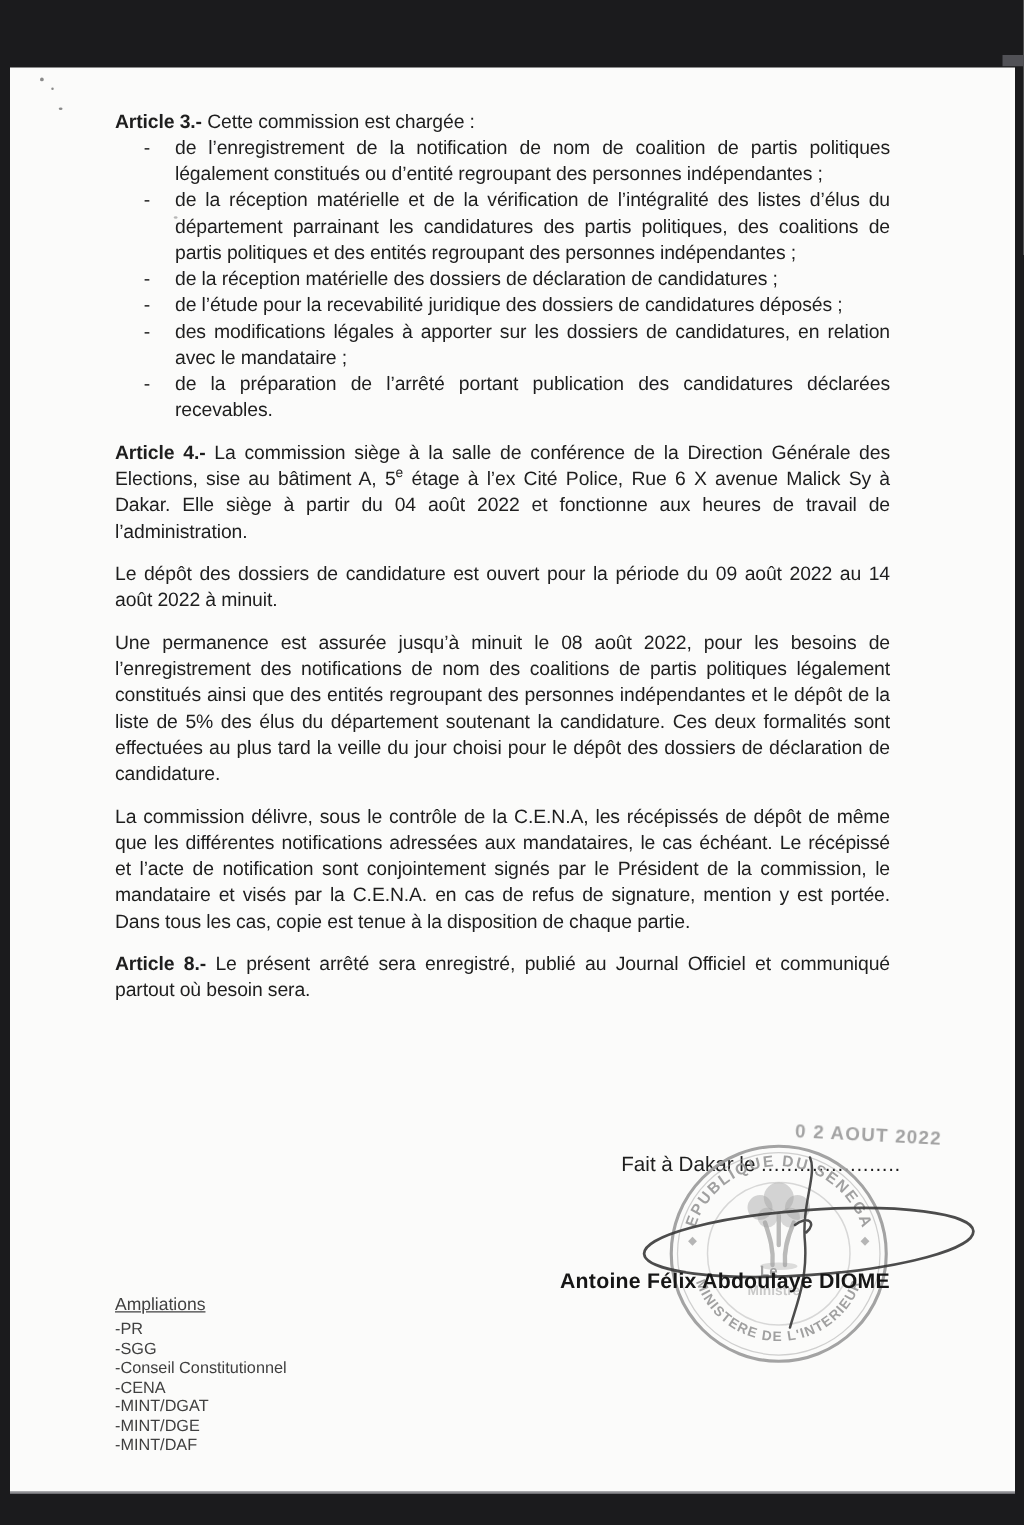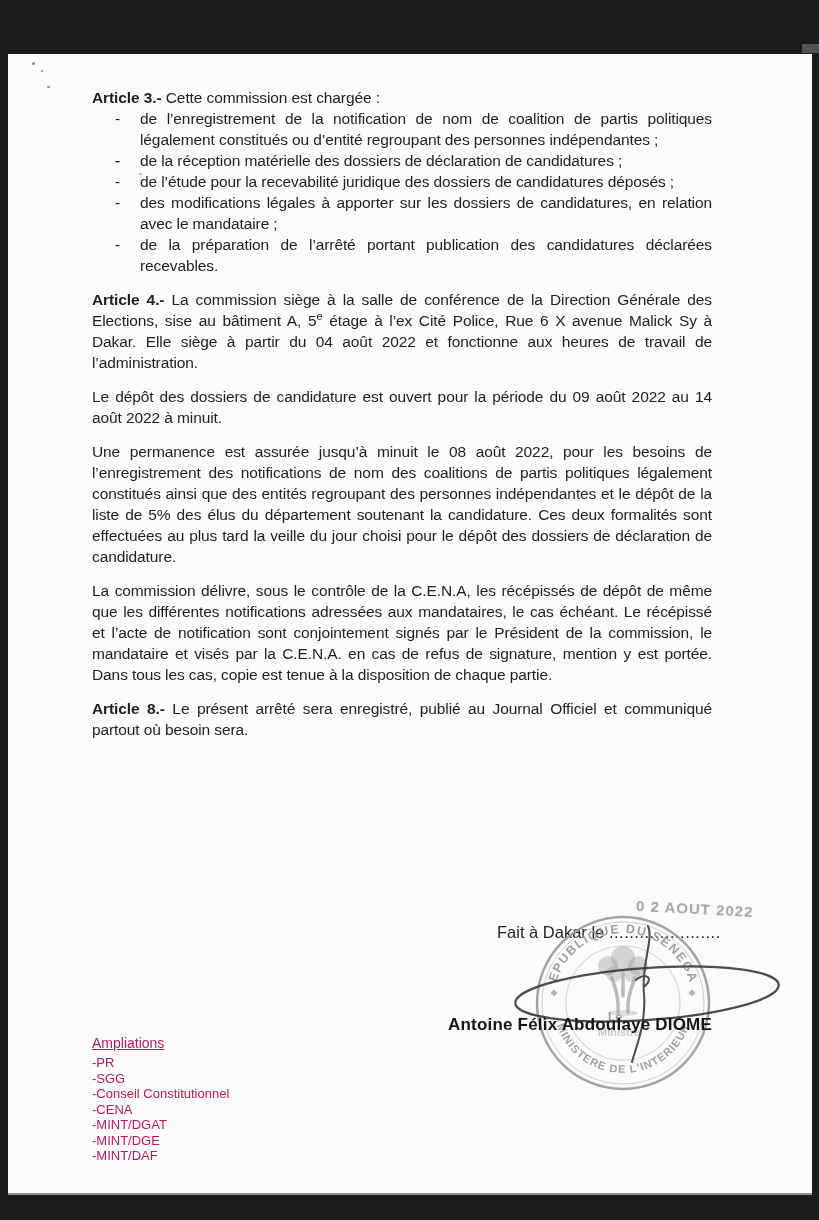--- a/index.html
+++ b/index.html
@@ -65,21 +65,21 @@
     position:absolute; left:470px; top:830px; width:330px; height:250px;
   }
 
   .signer {
     position:absolute; top:961px; right:100px;
     font-weight:700; font-size:17px; color:#161616; letter-spacing:.2px;
     white-space:nowrap; filter:blur(.2px);
   }
 
   .ampliations {
-    position:absolute; left:84px; top:981px; color:#be185d; filter:blur(.2px);
+    position:absolute; left:84px; top:981px; color:#404040; filter:blur(.2px);
   }
   .amp-title { font-size:14px; font-weight:400; text-decoration:underline; margin-bottom:4px; }
   .amp-item { font-size:13px; line-height:15.5px; }
 </style>
 </head>
 <body>
 
 <div class="stage">
   <div class="corner-artifact"></div>
 
@@ -96,20 +96,21 @@
         <span>Cette commission est chargée :</span>
       </p>
 
       <div class="list">
         <div class="li">
           <span class="dash">-</span>
           <span class="li-text">de l’enregistrement de la notification de nom de coalition de partis politiques légalement constitués ou d’entité regroupant des personnes indépendantes ;</span>
         </div>
         <div class="li">
           <span class="dash">-</span>
+          <span class="li-text">de la réception matérielle et de la vérification de l’intégralité des listes d’élus du département parrainant les candidatures des partis politiques, des coalitions de partis politiques et des entités regroupant des personnes indépendantes ;</span>
         </div>
         <div class="li">
           <span class="dash">-</span>
           <span class="li-text">de la réception matérielle des dossiers de déclaration de candidatures ;</span>
         </div>
         <div class="li">
           <span class="dash">-</span>
           <span class="li-text">de l’étude pour la recevabilité juridique des dossiers de candidatures déposés ;</span>
         </div>
         <div class="li">

